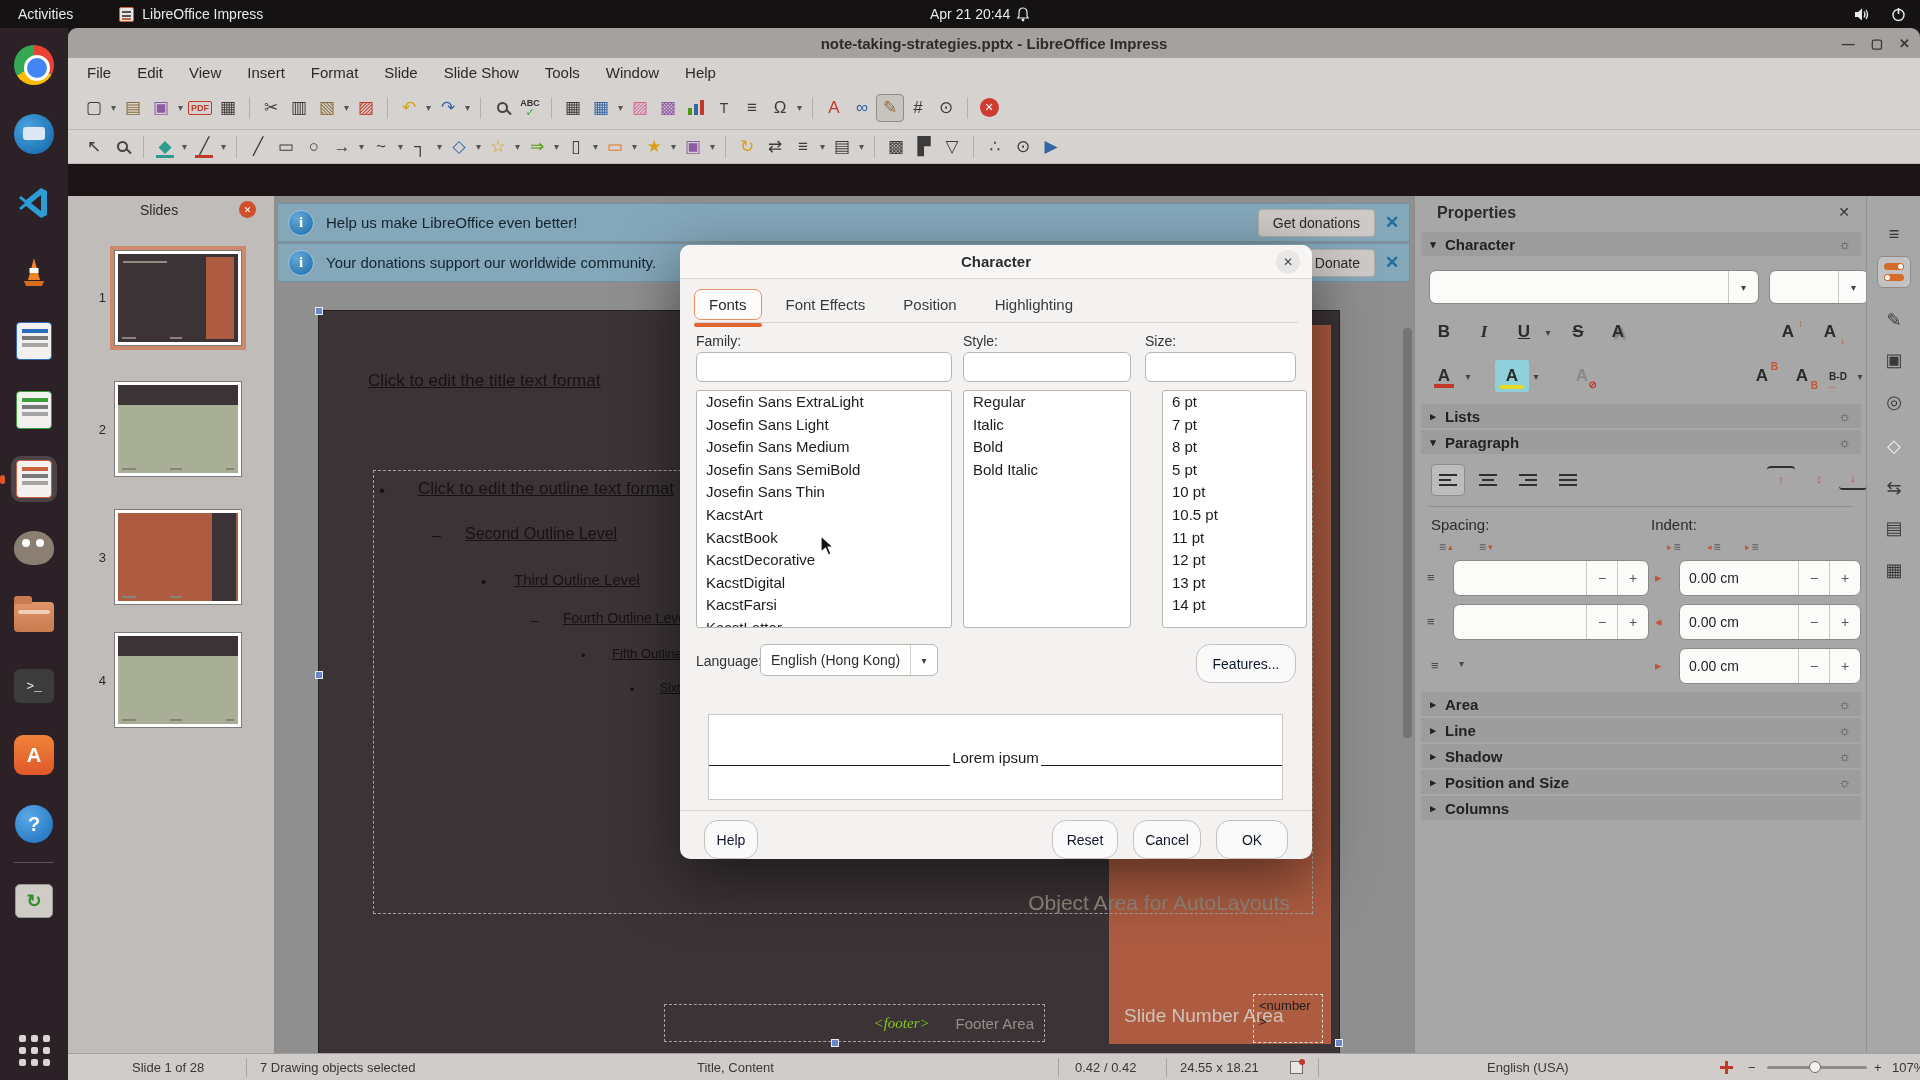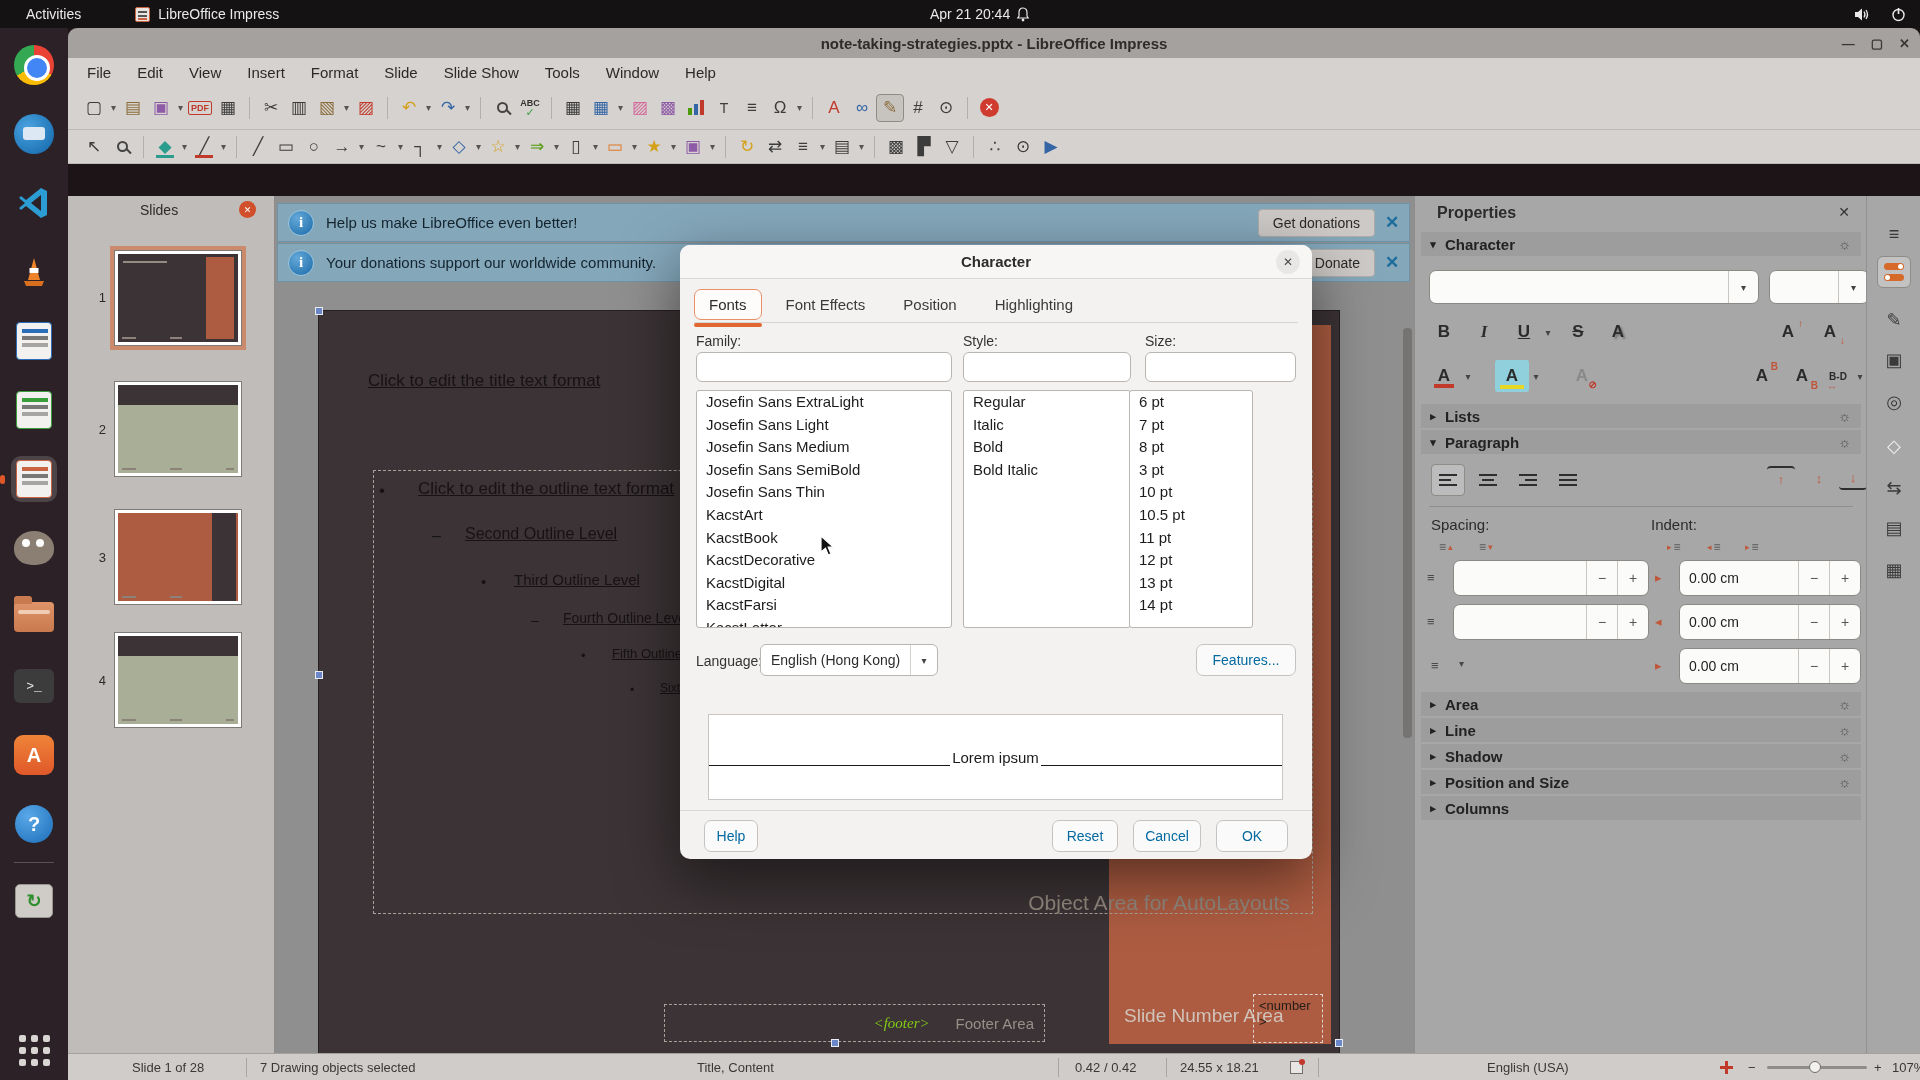--- a/index.html
+++ b/index.html
@@ -3,21 +3,21 @@
 <meta charset="utf-8">
 <style>
   * { margin:0; padding:0; box-sizing:border-box; }
   html,body { width:1920px; height:1080px; overflow:hidden; background:#1d1418;
               font-family:"Liberation Sans", sans-serif; }
   .abs { position:absolute; }
 
   
   #topbar { position:absolute; left:0; top:0; width:1920px; height:28px; background:#141213;
             color:#eaeaea; font-size:14px; display:flex; align-items:center; }
-  #topbar .activities { padding:0 26px; height:100%; display:flex; align-items:center; }
+  #topbar .activities { padding:0 18px; height:100%; display:flex; align-items:center; }
   #topbar .appgrp { display:flex; align-items:center; gap:8px; margin-left:28px; }
   .impress-mini { width:15px; height:15px; background:#e8e4e0; border:1px solid #c96342; border-radius:2px; position:relative; }
   .impress-mini::after { content:""; position:absolute; left:2px; top:3px; width:9px; height:2px;
             background:#555; box-shadow:0 4px 0 #555, 0 7px 0 #c96342; }
   #clockgrp { position:absolute; left:930px; top:0; height:28px; display:flex; align-items:center; gap:6px; }
   #sysicons { position:absolute; right:14px; top:0; height:28px; display:flex; align-items:center; gap:20px; }
 
   
   #dock { position:absolute; left:0; top:28px; width:68px; height:1052px; background:#2b2126;
           display:flex; flex-direction:column; align-items:center; padding-top:14px; gap:23px; }
@@ -240,22 +240,22 @@
   .dinput { position:absolute; height:30px; background:#fff; border:1px solid #b9b5b1; border-radius:6px;
             font:14px "Liberation Sans",sans-serif; padding:0 8px; color:#222; }
   .dlist { position:absolute; top:145px; height:238px; background:#fff; border:1px solid #b9b5b1;
            border-radius:3px; overflow:hidden; }
   .dlist div { padding:1px 9px; font-size:15px; line-height:20.6px; color:#1c1c1c; white-space:nowrap; }
   .langcombo { position:absolute; left:80px; top:399px; width:178px; height:32px; background:#fff;
            border:1px solid #b9b5b1; border-radius:6px; display:flex; align-items:center; }
   .langcombo .cv { flex:1; padding:0 10px; font-size:14px; white-space:nowrap; }
   .langcombo .cd { width:30px; height:100%; border-left:1px solid #d5d1cd; display:flex; align-items:center;
            justify-content:center; font-size:10px; color:#444; }
-  .dbtn { position:absolute; height:32px; background:#fbfafa; border:1px solid #c6c2bf; border-radius:7px;
-          display:flex; align-items:center; justify-content:center; font-size:14px; color:#0369a1; }
+  .dbtn { position:absolute; height:39px; background:#fbfafa; border:1px solid #c6c2bf; border-radius:14px;
+          display:flex; align-items:center; justify-content:center; font-size:14px; color:#0f172a; }
   .preview { position:absolute; left:28px; top:469px; width:575px; height:86px; background:#fff;
              border:1px solid #c9c5c2; display:flex; align-items:center; }
   .preview .ln { flex:1; height:1px; background:#1a1a1a; transform:translateY(8px); }
   .preview .tx { padding:0 2px; font-size:15px; color:#1a1a1a; transform:translateY(0); }
   .dsep { position:absolute; left:0; top:565px; width:100%; height:1px; background:#dcd8d5; }
 
   
   #cursor { position:absolute; left:820px; top:535px; z-index:99; }
 </style>
 </head>
@@ -838,25 +838,25 @@
     <div>Josefin Sans Medium</div>
       <div>Josefin Sans SemiBold</div>
     <div>Josefin Sans Thin</div>
       <div>KacstArt</div>
     <div>KacstBook</div>
       <div>KacstDecorative</div>
     <div>KacstDigital</div>
       <div>KacstFarsi</div>
     <div>KacstLetter</div>
   </div>
-  <div class="dlist" style="left:449px;width:124px">
+  <div class="dlist" style="left:482px;width:145px">
     <div>6 pt</div>
       <div>7 pt</div>
     <div>8 pt</div>
-      <div>3 pt</div>
+      <div>5 pt</div>
     <div>10 pt</div>
       <div>10.5 pt</div>
     <div>11 pt</div>
       <div>12 pt</div>
     <div>13 pt</div>
       <div>14 pt</div>
   </div>
 
   <span class="dlabel" style="left:16px;top:408px">Language:</span>
   <div class="langcombo">

